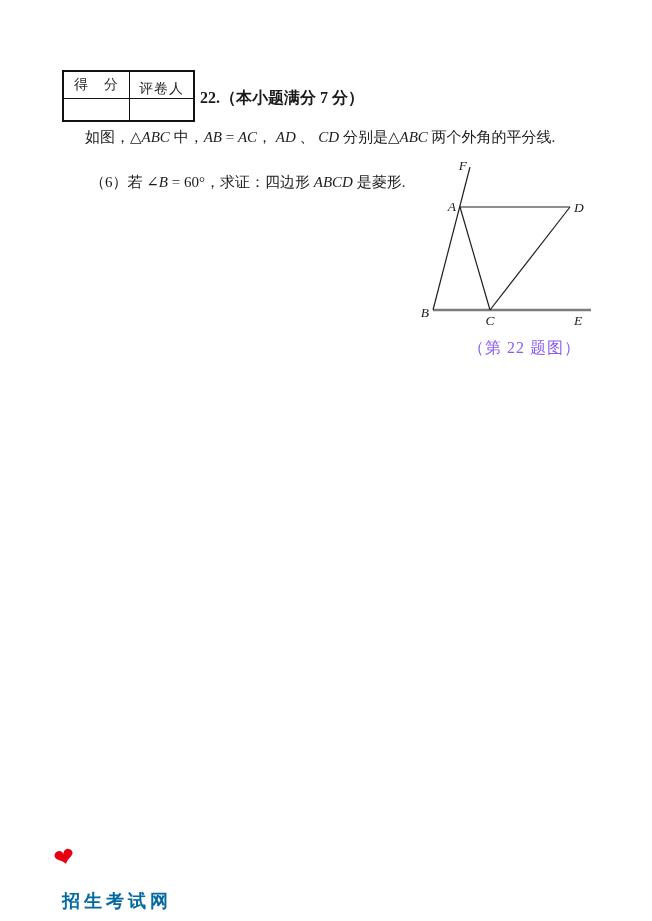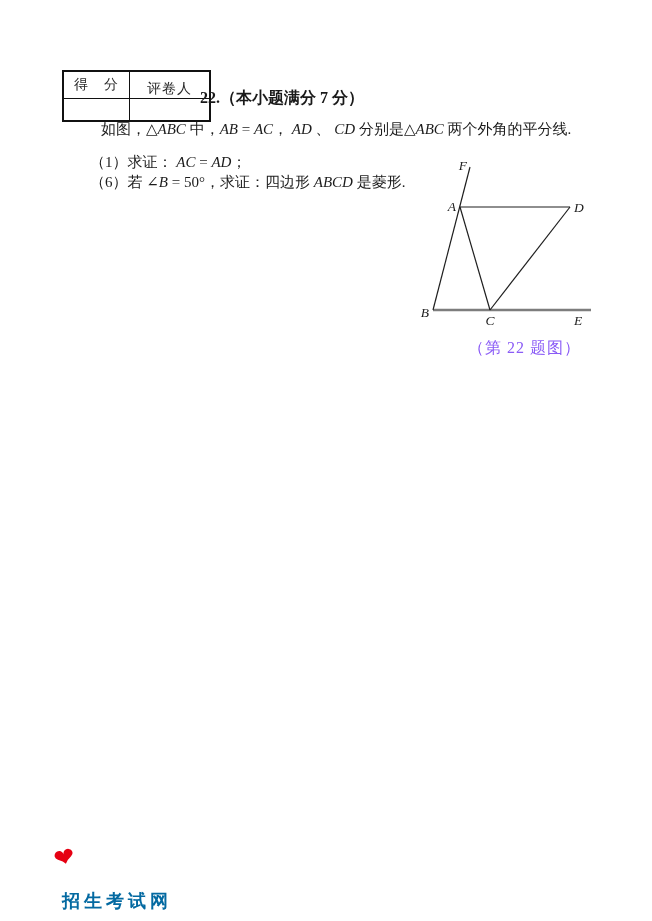--- a/index.html
+++ b/index.html
@@ -8,21 +8,21 @@
     width:652px;height:921px;
     margin:0 auto;
     background:#ffffff;
     font-family:"Liberation Serif","DejaVu Serif",serif;
     color:#1b1b1b;
     overflow:hidden;
   }
   
   .score-table{
     position:absolute;left:62px;top:70px;
-    width:149px;height:52px;
+    width:133px;height:52px;
     border:2px solid #111;
     box-sizing:border-box;
     display:grid;
     grid-template-columns:66px 1fr;
     grid-template-rows:27px 1fr;
   }
   .score-table .cell{
     border-right:1px solid #111;
     border-bottom:1px solid #111;
     display:flex;align-items:center;justify-content:center;
@@ -34,21 +34,21 @@
   
   .q-heading{
     position:absolute;left:200px;top:88px;
     font-size:16px;font-weight:600;color:#191919;
   }
   .q-line{
     position:absolute;
     font-size:15px;color:#1b1b1b;
     white-space:nowrap;
   }
-  .q-intro{left:85px;top:120px;margin-left:16px;}
+  .q-intro{left:85px;top:128px;}
   .q-part1{left:90px;top:153px;}
   .q-part2{left:90px;top:173px;}
   .math-it{font-style:italic;font-family:"Liberation Serif","DejaVu Serif",serif;}
   
   .figure-wrap{
     position:absolute;left:410px;top:150px;width:195px;height:190px;
   }
   .figure-wrap svg{display:block;}
   .fig-label{
     font-family:"Liberation Serif","DejaVu Serif",serif;
@@ -97,22 +97,21 @@
   <div class="score-table">
     <div class="cell">得　分</div>
     <div class="cell last-col">评卷人</div>
     <div class="cell last-row"></div>
     <div class="cell last-col last-row"></div>
   </div>
 
   <div class="q-heading">22.（本小题满分 7 分）</div>
 
   <div class="q-line q-intro"><span>如图，△</span><span class="math-it">ABC</span><span> 中，</span><span class="math-it">AB</span><span> = </span><span class="math-it">AC</span><span>， </span><span class="math-it">AD</span><span> 、 </span><span class="math-it">CD</span><span> 分别是△</span><span class="math-it">ABC</span><span> 两个外角的平分线.</span></div>
-  <div class="q-line q-part1"><span>（1）求证： </span><span class="math-it">AC</span><span> = </span><span class="math-it">AD</span><span>；</span></div>
-  <div class="q-line q-part2"><span>（6）若 ∠</span><span class="math-it">B</span><span> = 50°，求证：四边形 </span><span class="math-it">ABCD</span><span> 是菱形.</span></div>
+  <div class="q-line q-part2"><span>（6）若 ∠</span><span class="math-it">B</span><span> = 60°，求证：四边形 </span><span class="math-it">ABCD</span><span> 是菱形.</span></div>
 
   <div class="figure-wrap">
     <svg width="195" height="190" viewBox="0 0 195 190">
 
       <line x1="23" y1="160" x2="181" y2="160" stroke-width="2.4" stroke="#7d7d7d"></line>
 
       <line x1="23" y1="160" x2="60" y2="17" stroke-width="1.2" stroke="#1e1e1e"></line>
 
       <line x1="50" y1="57" x2="160" y2="57" stroke-width="1.2" stroke="#1e1e1e"></line>
 

